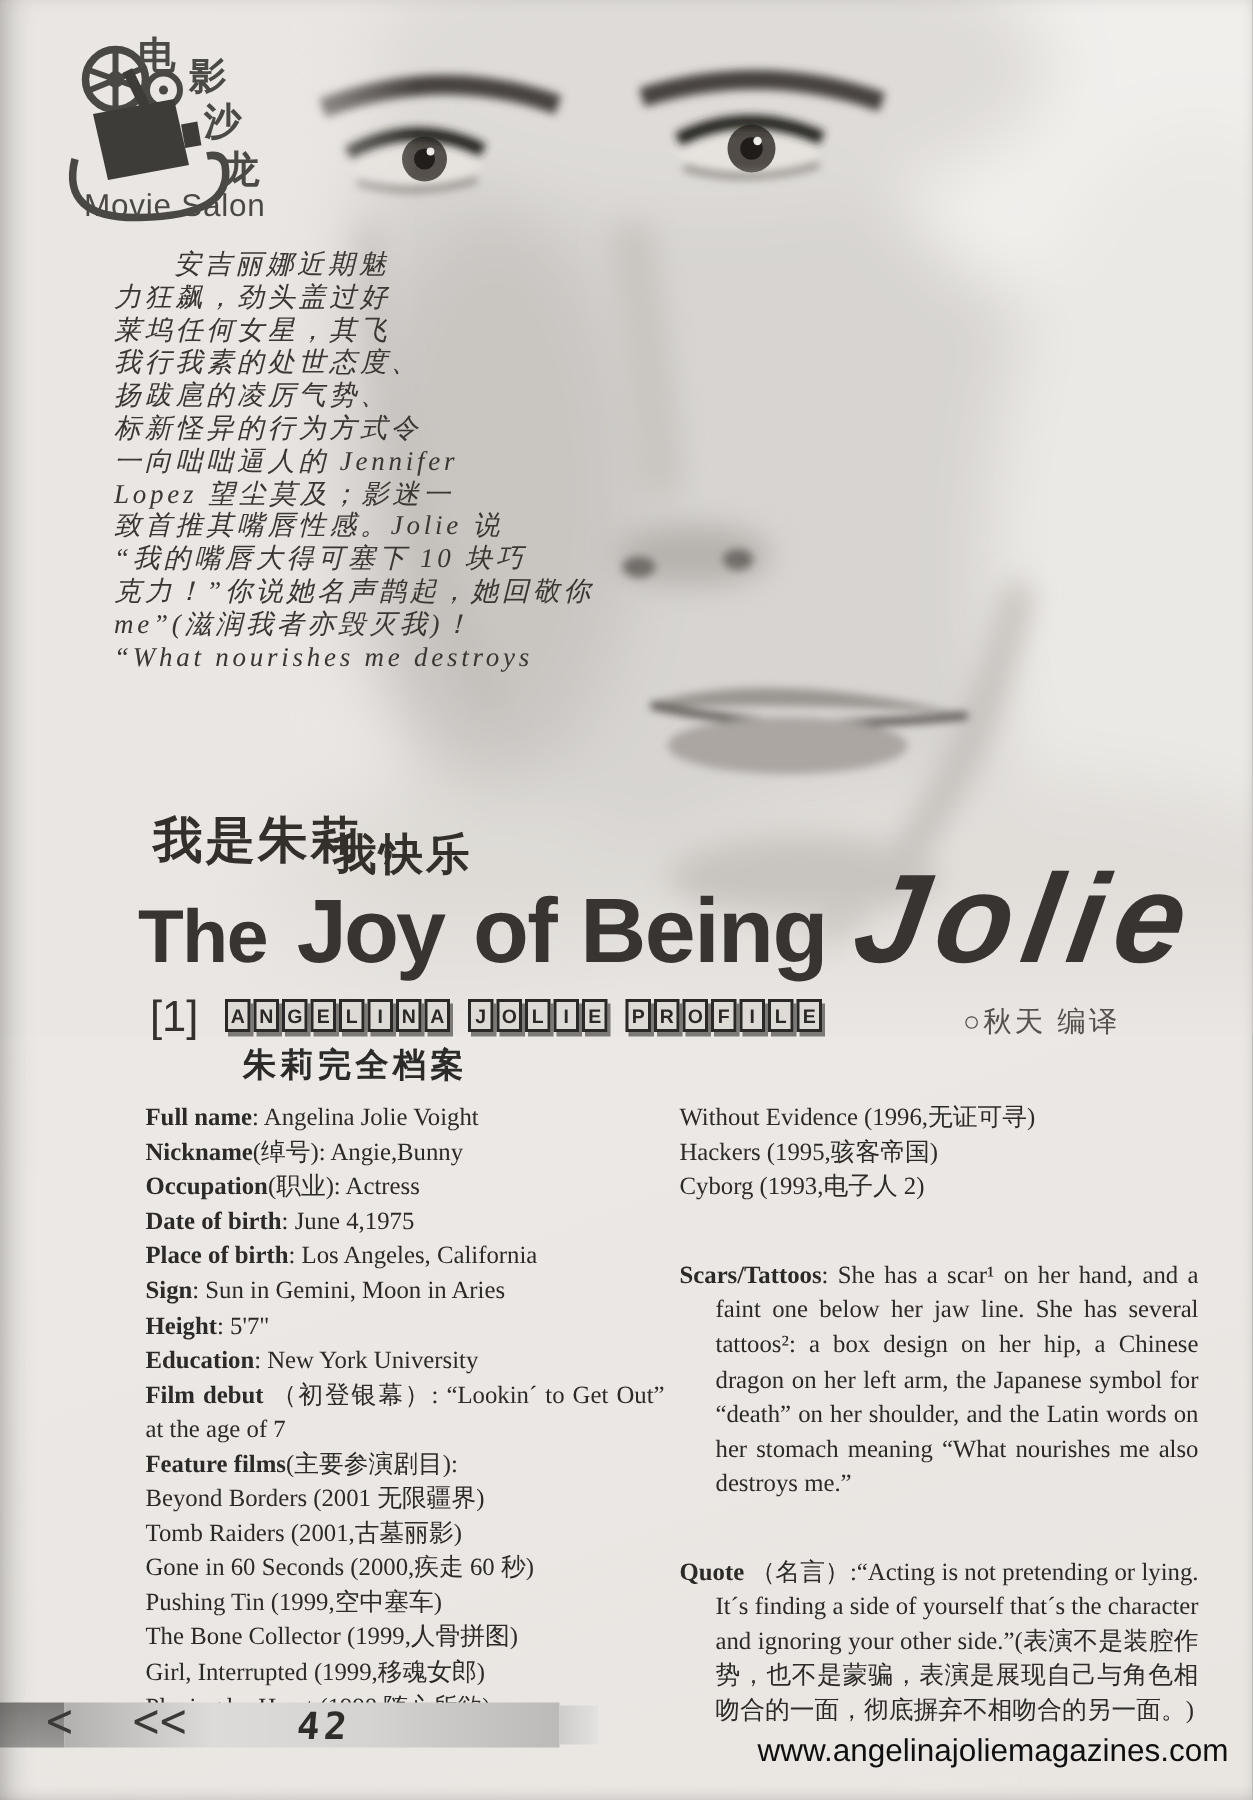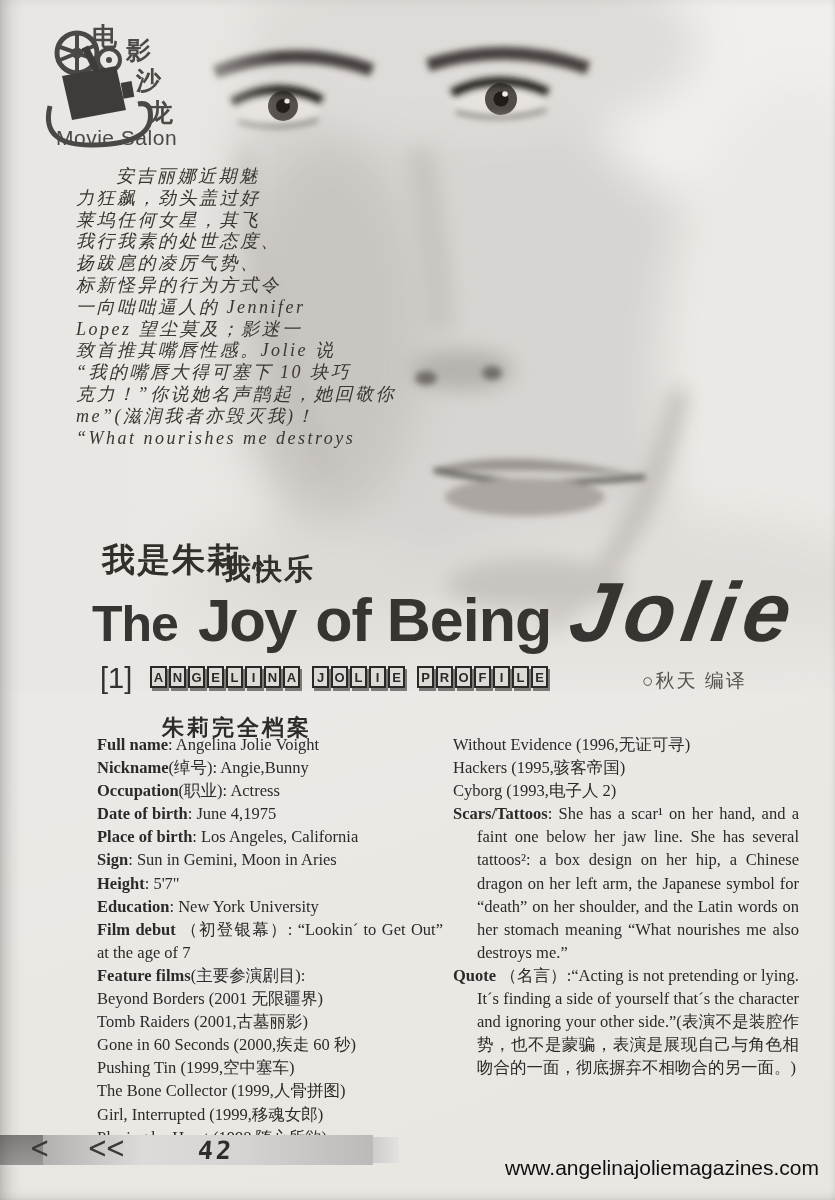--- a/index.html
+++ b/index.html
@@ -55,28 +55,28 @@
   .tile-word { display:flex; gap:2px; }
   .tile { width:17px; height:22px; background:#dedbd7; border:2px solid #2b2927;
     box-shadow:2px 3px 0 rgba(35,33,31,.55);
     font-family:"Liberation Sans",sans-serif; font-weight:700; font-size:13px;
     color:#2b2927; display:flex; align-items:center; justify-content:center; }
   .credit { position:absolute; left:642px; top:668px; z-index:2;
     font-family:"Liberation Sans",sans-serif; font-size:19px; color:#55524e;
     letter-spacing:2px; }
   .sec-sub { position:absolute; left:162px; top:695px; z-index:2;
     font-family:Liberation Serif, serif; font-weight:700; font-size:22px;
-    letter-spacing:3px; color:#2d2b29;margin-top:18px; }
+    letter-spacing:3px; color:#2d2b29; }
   
   .profile { position:absolute; left:97px; top:733px; width:702px; z-index:2;
     display:flex; gap:10px; font-size:16.5px; line-height:1.4; color:#2c2a28; }
   .col { width:346px; }
   .entry { text-align:justify; }
   .entry b { font-weight:700; }
-  .hang { padding-left:24px; text-indent:-24px; }
+  .hang { padding-left:24px; text-indent:-24px;margin-top:36px; }
   
   .pager { position:absolute; left:0; top:1135px; width:400px; height:30px; z-index:3; }
   .pager-dark { position:absolute; left:0; top:0; width:43px; height:30px;
     background:linear-gradient(#7f7d7b,#9b9997); }
   .pager-bar { position:absolute; left:43px; top:0; width:330px; height:30px;
     background:linear-gradient(90deg,#b3b1af 0%,#dddbd9 30%,#d6d4d2 60%,#bcbab8 100%); }
   .pager-tail { position:absolute; left:373px; top:2px; width:26px; height:26px;
     background:linear-gradient(90deg,#cfcdcb,#e4e2e0); }
   .chev { position:absolute; top:0px; font-family:"DejaVu Sans",sans-serif;
     font-size:23px; color:#3b3936; transform:scale(1.05,1.3); transform-origin:center; }

